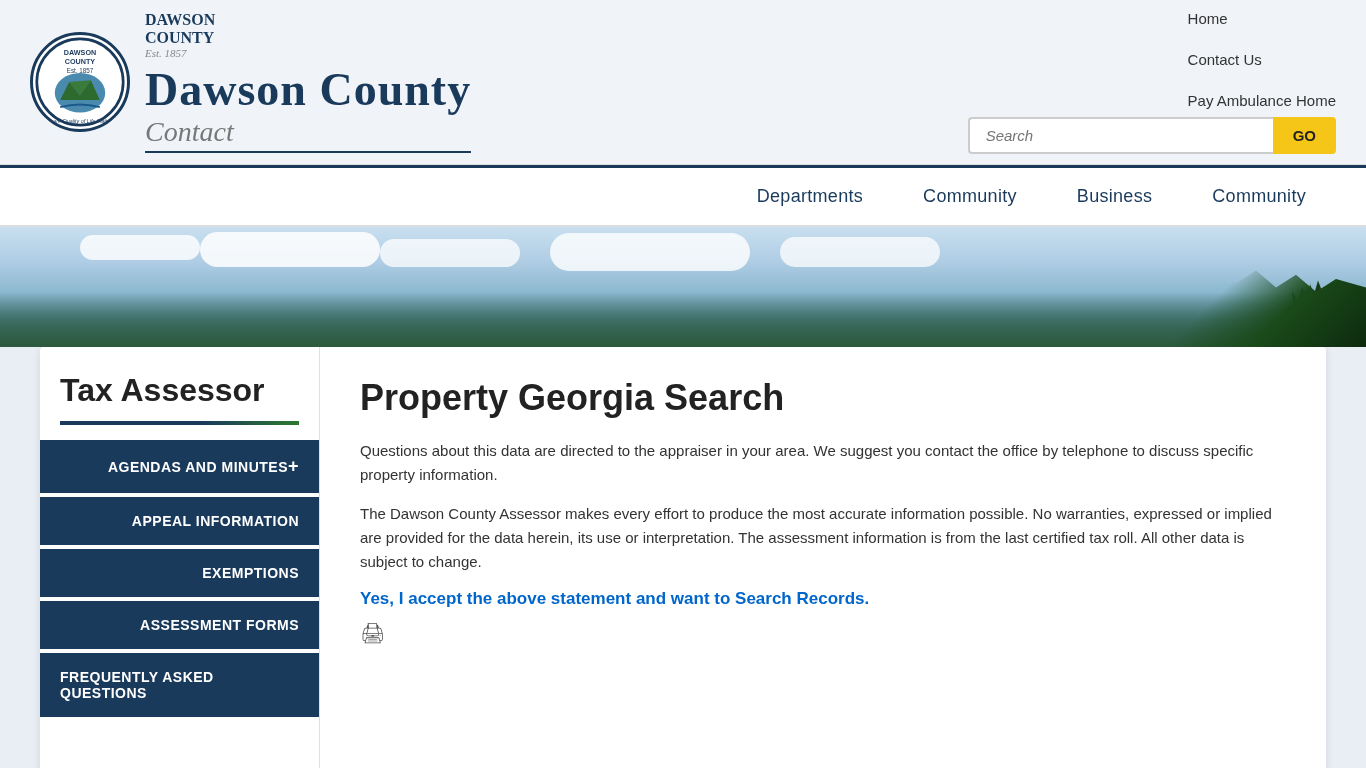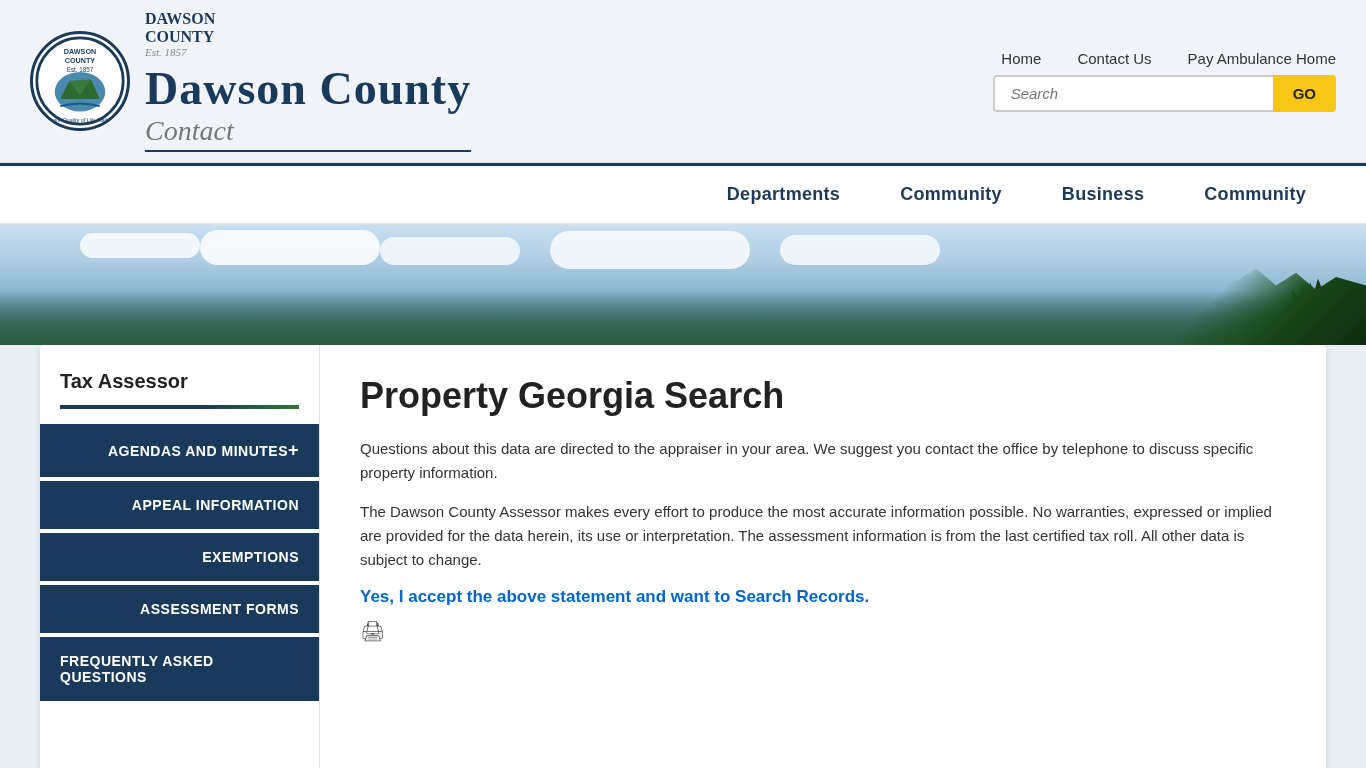--- a/index.html
+++ b/index.html
@@ -40,39 +40,40 @@
       flex-direction: column;
     }
     .header-right {
       display: flex;
       flex-direction: column;
       align-items: flex-end;
       gap: 8px;
     }
     .header-top-links {
       display: flex;
-      gap: 36px;
+      gap: 24px;
       align-items: flex-start;
+      flex-direction: column;
     }
     .header-top-links a {
       color: #333;
       text-decoration: none;
       font-size: 15px;
     }
     .search-area {
       display: flex;
       align-items: center;
       gap: 0;
     }
     .search-input {
       border: 2px solid #ccc;
       border-right: none;
       padding: 8px 16px;
       font-size: 15px;
-      width: 280px;
+      width: 305px;
       border-radius: 4px 0 0 4px;
       outline: none;
       font-style: italic;
       color: #888;
       background: #fff;
     }
     .search-btn {
       background: #f5c518;
       border: 2px solid #f5c518;
       color: #222;
@@ -89,21 +90,21 @@
       border-top: 3px solid #1a3a5c;
       border-bottom: 2px solid #ddd;
       display: flex;
       justify-content: flex-end;
       padding: 0 30px;
     }
     .main-nav a {
       display: inline-block;
       padding: 18px 30px;
       font-size: 18px;
-      font-weight: bold;
+      font-weight: normal;
       color: #1a3a5c;
       text-decoration: none;
       letter-spacing: 0.3px;
     }
 
     
     .hero {
       width: 100%;
       height: 120px;
       background: linear-gradient(to bottom, #b8d4e8 0%, #87afc7 40%, #5a8fa8 60%, #4a7a8a 80%, #3d6b7a 100%);
@@ -127,21 +128,21 @@
     }
 
     
     .sidebar {
       width: 280px;
       flex-shrink: 0;
       padding: 25px 0 20px 0;
       border-right: 1px solid #e0e0e0;
     }
     .sidebar-title {
-      font-size: 20px;
+      font-size: 32px;
       font-weight: bold;
       color: #222;
       padding: 0 20px 12px 20px;
     }
     .sidebar-underline {
       height: 4px;
       background: linear-gradient(to right, #1a3a5c 60%, #2d7a2d 100%);
       margin: 0 20px 15px 20px;
     }
     .sidebar-item {

